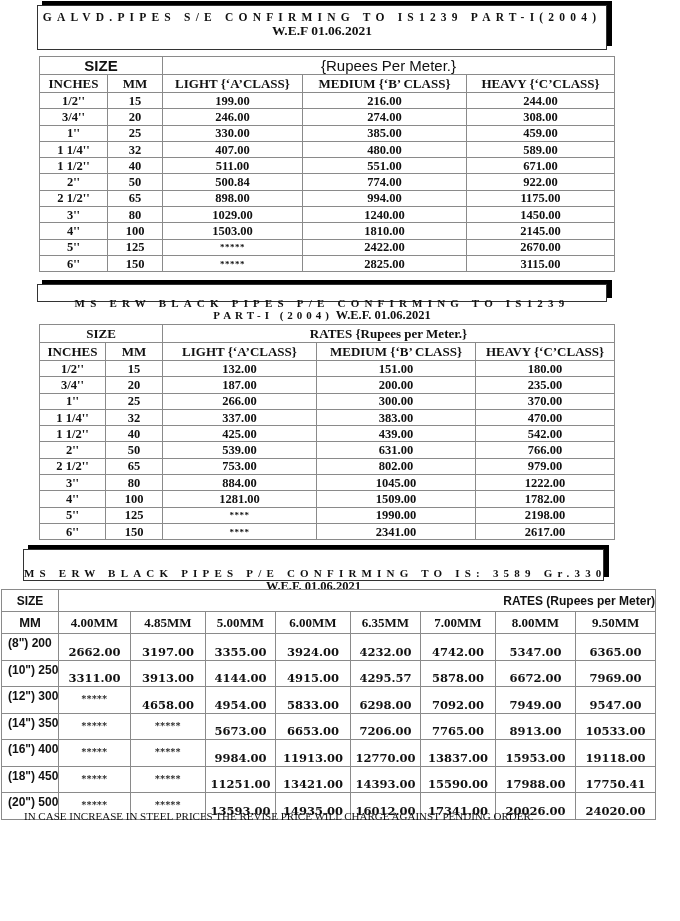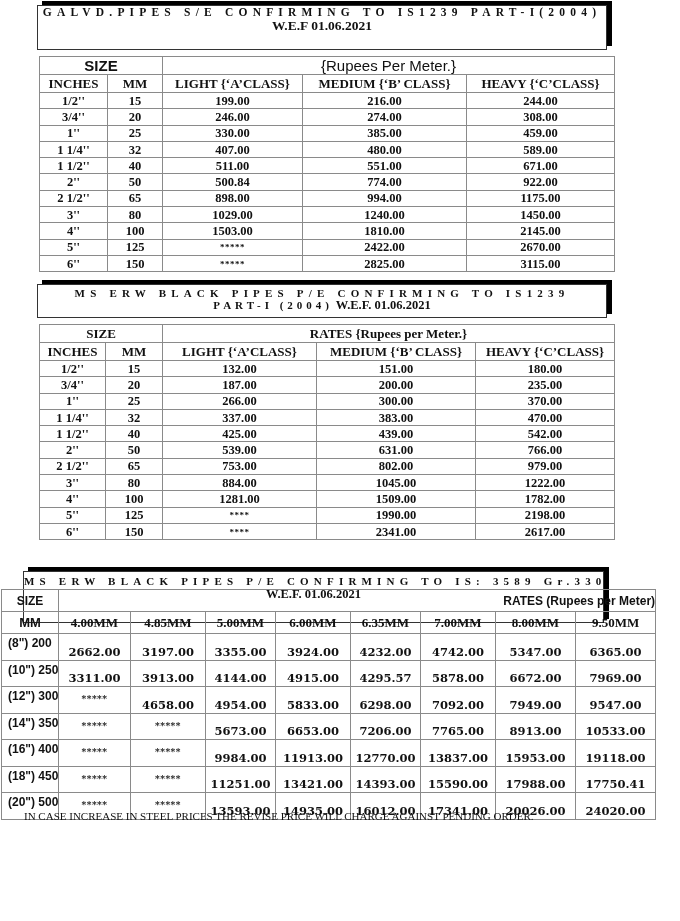--- a/index.html
+++ b/index.html
@@ -20,21 +20,21 @@
   .t3 td.val { font-family:"DejaVu Serif", serif; font-size:11.5px; vertical-align:bottom; padding-bottom:1px; }
   .t3 td.rowhead { font-family:"Liberation Sans", sans-serif; font-size:12px; text-align:left; padding-left:6px; vertical-align:top; padding-top:2px; }
   .t3 th { font-size:13px; height:21px; }
   .stars { font-size:9px !important; letter-spacing:0.5px; }
   .t3 .stars { font-size:9px !important; vertical-align:middle !important; }
   .note { position:absolute; left:24px; top:810px; font-size:11px; font-family:"Liberation Serif", serif; }
 </style>
 </head>
 <body>
 
-<div class="title-box" style="left:37px; top:5px; width:570px; height:45px; ">
+<div class="title-box" style="left:37px; top:5px; width:570px; height:45px; padding-top:5px;">
   <div class="title-line1">GALVD.PIPES S/E CONFIRMING TO IS1239 PART-I(2004)</div>
   <div class="title-line2">W.E.F 01.06.2021</div>
 </div>
 
 <table class="t1" style="left:39px; top:56px; width:575px;">
   <colgroup>
       <col style="width:68px">
       <col style="width:55px">
       <col style="width:140px">
       <col style="width:164px">
@@ -127,21 +127,21 @@
       <tr>
         <td class="">6''</td>
         <td class="">150</td>
         <td class="stars">*****</td>
         <td class="">2825.00</td>
         <td class="">3115.00</td>
       </tr>
     </tbody>
 </table>
 
-<div class="title-box" style="left:37px; top:284px; width:570px; height:34px; padding-top:2px;">
+<div class="title-box" style="left:37px; top:284px; width:570px; height:18px; padding-top:12px;">
   <div class="title-line1" style="font-size:11px;">MS ERW BLACK PIPES P/E CONFIRMING TO IS1239</div>
   <div style="font-weight:bold; font-size:11px; line-height:13px;">
     <span style="letter-spacing:4px;">PART-I (2004)</span>
     <span style="font-size:12.5px;">W.E.F. 01.06.2021</span>
   </div>
 </div>
 
 <table class="t2" style="left:39px; top:324px; width:575px;">
   <colgroup>
       <col style="width:66px">
@@ -237,21 +237,21 @@
       <tr>
         <td class="">6''</td>
         <td class="">150</td>
         <td class="stars">****</td>
         <td class="">2341.00</td>
         <td class="">2617.00</td>
       </tr>
     </tbody>
 </table>
 
-<div class="title-box" style="left:23px; top:571px; width:581px; height:52px; padding-top:3px;">
+<div class="title-box" style="left:23px; top:549px; width:581px; height:32px; padding-top:17px;">
   <div class="title-line1" style="font-size:11px;">MS ERW BLACK PIPES P/E CONFIRMING TO IS: 3589 Gr.330</div>
   <div class="title-line2" style="font-size:12.5px;">W.E.F. 01.06.2021</div>
 </div>
 
 <table class="t3" style="left:1px; top:589px; width:654px;">
   <colgroup>
     <col style="width:57px">
       <col style="width:72px">
       <col style="width:75px">
       <col style="width:70px">

